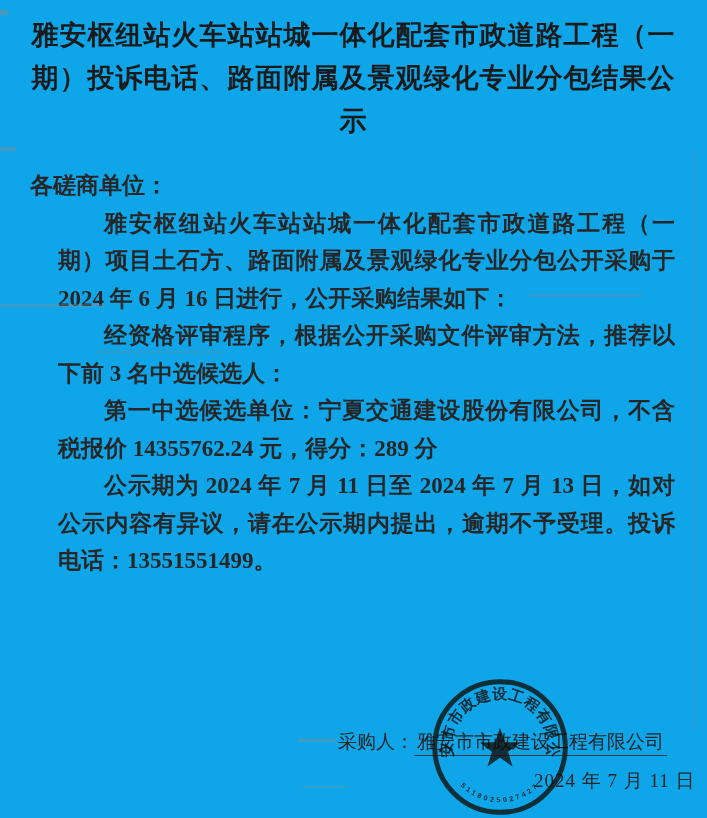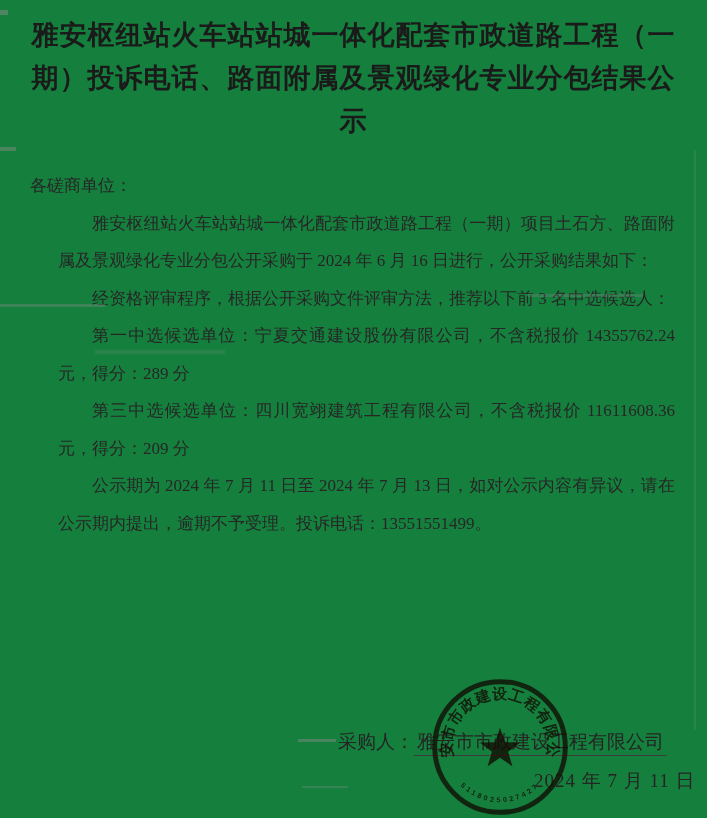--- a/index.html
+++ b/index.html
@@ -1,40 +1,41 @@
 <!DOCTYPE html>
 <html><head>
 <meta charset="utf-8">
 <style>
   * { margin:0; padding:0; box-sizing:border-box; }
   html,body { background:#ffffff; }
   .page {
     position:relative;
     width:707px; height:818px;
-    background:#15803d;
+    background:#0ea5e9;
     color:#242424;
     font-family:"Liberation Serif", serif;
     overflow:hidden;
   }
   .title {
     margin:14px 22px 0 22px;
     text-align:center;
     font-family:"Liberation Sans", sans-serif;
     font-weight:700;
     font-size:27px;
     line-height:43px;
     color:#1a1a1a;
     letter-spacing:1px;
   }
   .content {
     margin:24px 32px 0 30px;
-    font-size:17px;
+    font-size:23px;
     line-height:37.5px;
     text-align:justify;
     color:#262626;
+    font-weight:bold;
   }
   .para { text-indent:2em;margin-left:28px; }
   .sig-line {
     position:absolute; left:338px; top:727px;
     font-size:19px; line-height:30px; white-space:nowrap;
   }
   .sig-underline {
     border-bottom:1.5px solid #3c3c3c;
     padding:0 3px 3px 3px;
   }
@@ -69,21 +70,20 @@
     <div>雅安枢纽站火车站站城一体化配套市政道路工程（一</div>
     <div>期）投诉电话、路面附属及景观绿化专业分包结果公</div>
     <div>示</div>
   </div>
 
   <div class="content">
     <div>各磋商单位：</div>
     <div class="para">雅安枢纽站火车站站城一体化配套市政道路工程（一期）项目土石方、路面附属及景观绿化专业分包公开采购于 2024 年 6 月 16 日进行，公开采购结果如下：</div>
     <div class="para">经资格评审程序，根据公开采购文件评审方法，推荐以下前 3 名中选候选人：</div>
     <div class="para">第一中选候选单位：宁夏交通建设股份有限公司，不含税报价 14355762.24 元，得分：289 分</div>
-    <div class="para">第三中选候选单位：四川宽翊建筑工程有限公司，不含税报价 11611608.36 元，得分：209 分</div>
     <div class="para">公示期为 2024 年 7 月 11 日至 2024 年 7 月 13 日，如对公示内容有异议，请在公示期内提出，逾期不予受理。投诉电话：13551551499。</div>
   </div>
 
   <div class="sig-line">
     <span>采购人：</span><span class="sig-underline">雅安市市政建设工程有限公司</span>
   </div>
 
   <div class="sig-date">2024 年 7 月 11 日</div>
 
   <svg class="seal" viewBox="0 0 200 200" xmlns="http://www.w3.org/2000/svg">

